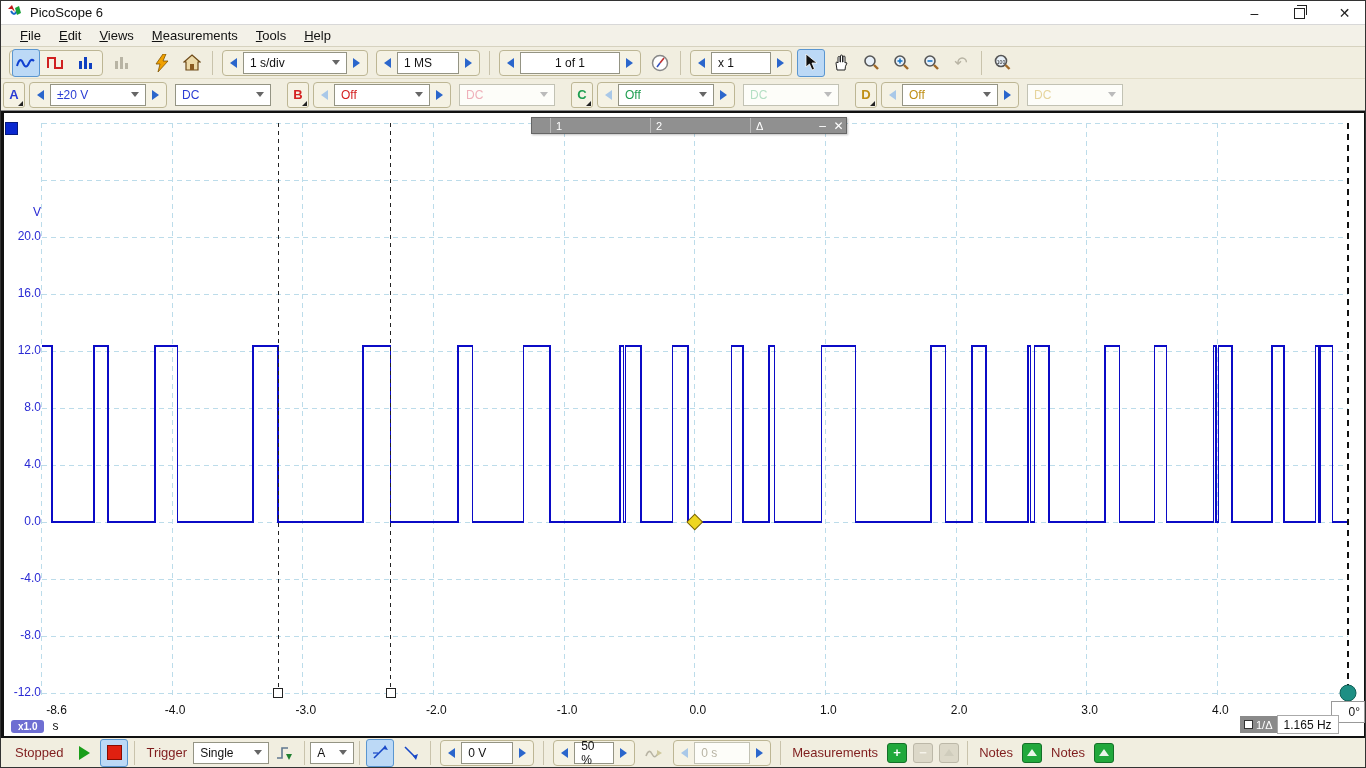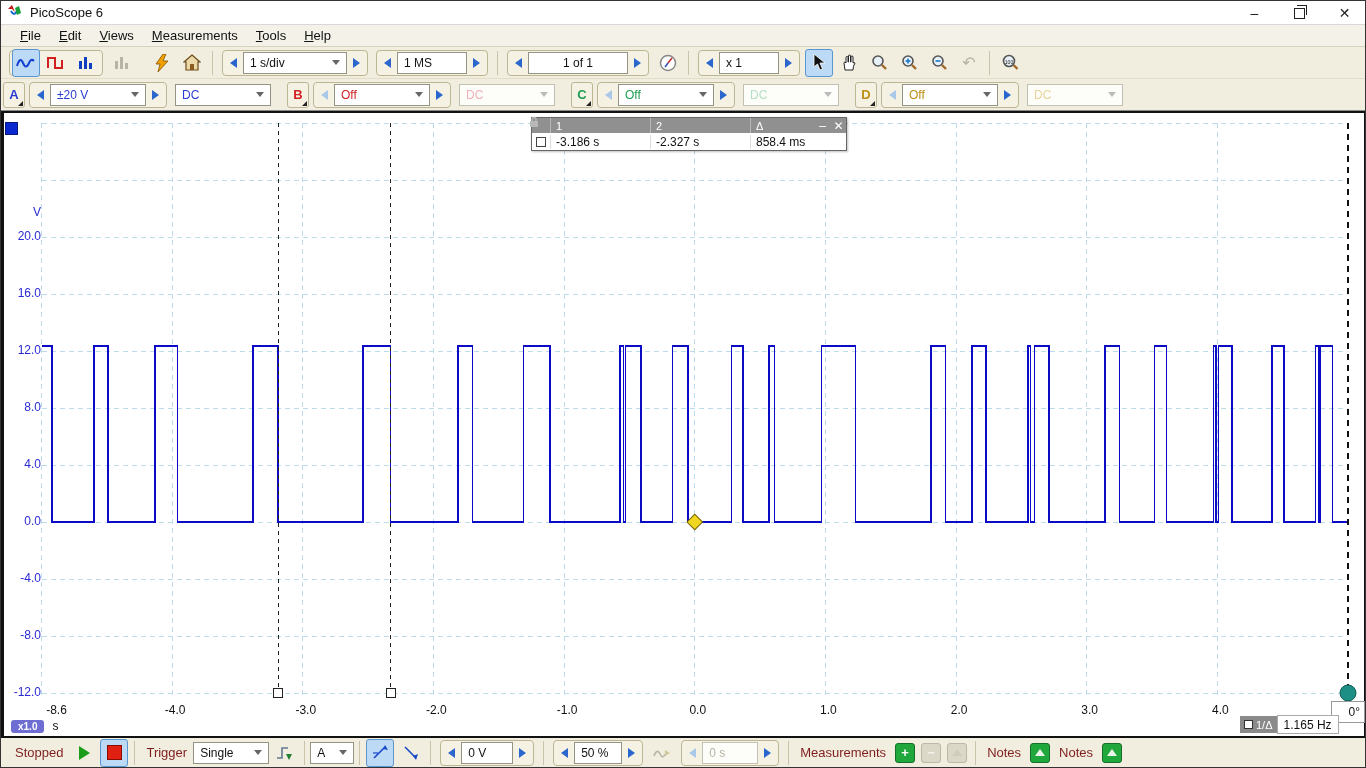--- a/index.html
+++ b/index.html
@@ -170,21 +170,21 @@
         <span class="caret"></span>
       </div>
       <div class="sbtn">
           <span class="tri-r"></span>
         </div>
     </div>
     <div class="tgroup">
       <div class="sbtn">
           <span class="tri-l"></span>
         </div>
-      <div class="field" style="width:70px;">
+      <div class="field" style="width:62px;">
         <span>1 MS</span>
       </div>
       <div class="sbtn">
           <span class="tri-r"></span>
         </div>
     </div>
     <div class="sep"></div>
     <div class="tgroup">
       <div class="sbtn">
           <span class="tri-l"></span>
@@ -392,34 +392,20 @@
 
     <div class="legend">
       <div class="hdr">
         <div class="hc h0"></div>
         <div class="hc h1">1</div>
         <div class="hc h2">2</div>
         <div class="hc h3">Δ</div>
         <div class="hc hbtn">–</div>
         <div class="hc hbtn">✕</div>
       </div>
-      <div class="row">
-        <div class="c0">
-            <span class="cb"></span>
-          </div>
-        <div class="c1">-3.186 s</div>
-        <div class="c2">-2.327 s</div>
-        <div class="c3">858.4 ms</div>
-        <div class="lock">
-          <svg width="10" height="12" viewBox="0 0 10 12">
-              <rect x="1" y="5" width="8" height="6" rx="1" fill="#b8b8b8"></rect>
-              <path d="M3 5 V3.5 Q3 1.5 5 1.5 T7 3.5 V5" stroke="#b8b8b8" stroke-width="1.4" fill="none"></path>
-            </svg>
-        </div>
-      </div>
     </div>
 
     <div class="xmult">
       <span class="badge">x1.0</span>
       <span class="xunit">s</span>
     </div>
 
     <div class="phasebox">0°</div>
     <div class="freqrow">
       <div class="fbadge">
@@ -479,21 +465,21 @@
       </div>
       <div class="sbtn">
           <span class="tri-r"></span>
         </div>
     </div>
     <div class="sep"></div>
     <div class="tgroup">
       <div class="sbtn">
           <span class="tri-l"></span>
         </div>
-      <div class="field" style="width:48px;">
+      <div class="field" style="width:40px;">
         <span>50 %</span>
       </div>
       <div class="sbtn">
           <span class="tri-r"></span>
         </div>
     </div>
     <div class="tbtn">
       <svg width="18" height="14" viewBox="0 0 18 14">
           <path d="M1 10 Q4 2 7 8 T13 7" stroke="#b8b4a4" stroke-width="1.6" fill="none"></path>
           <polygon points="12,4 17,7 12,10" fill="#cfc89c"></polygon>

